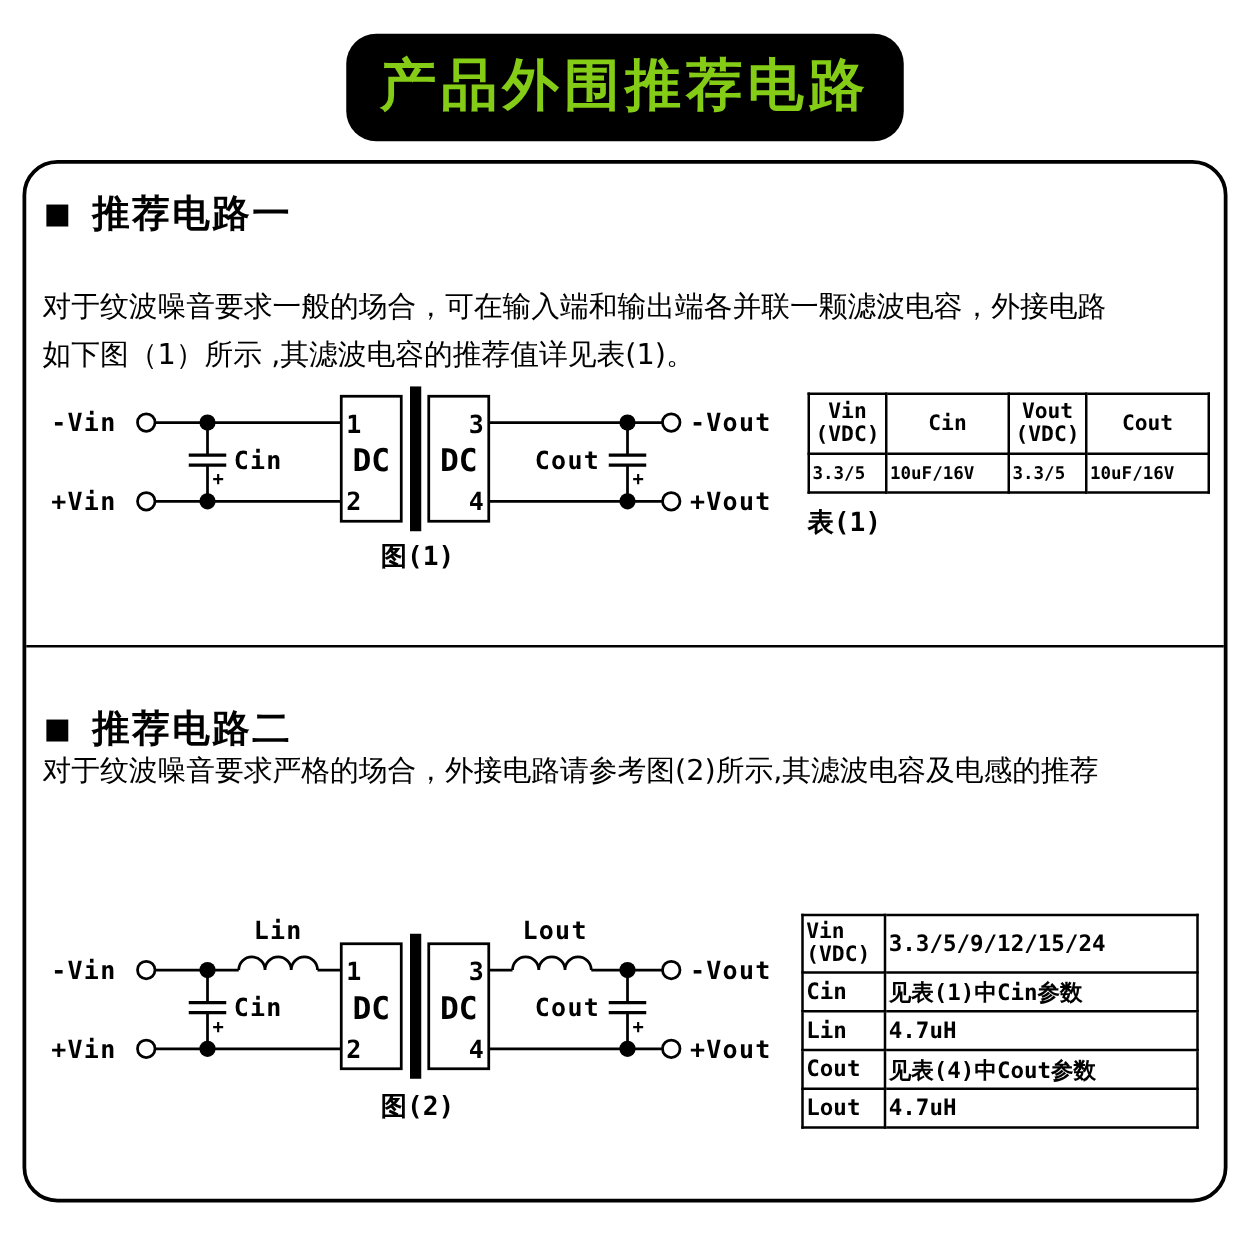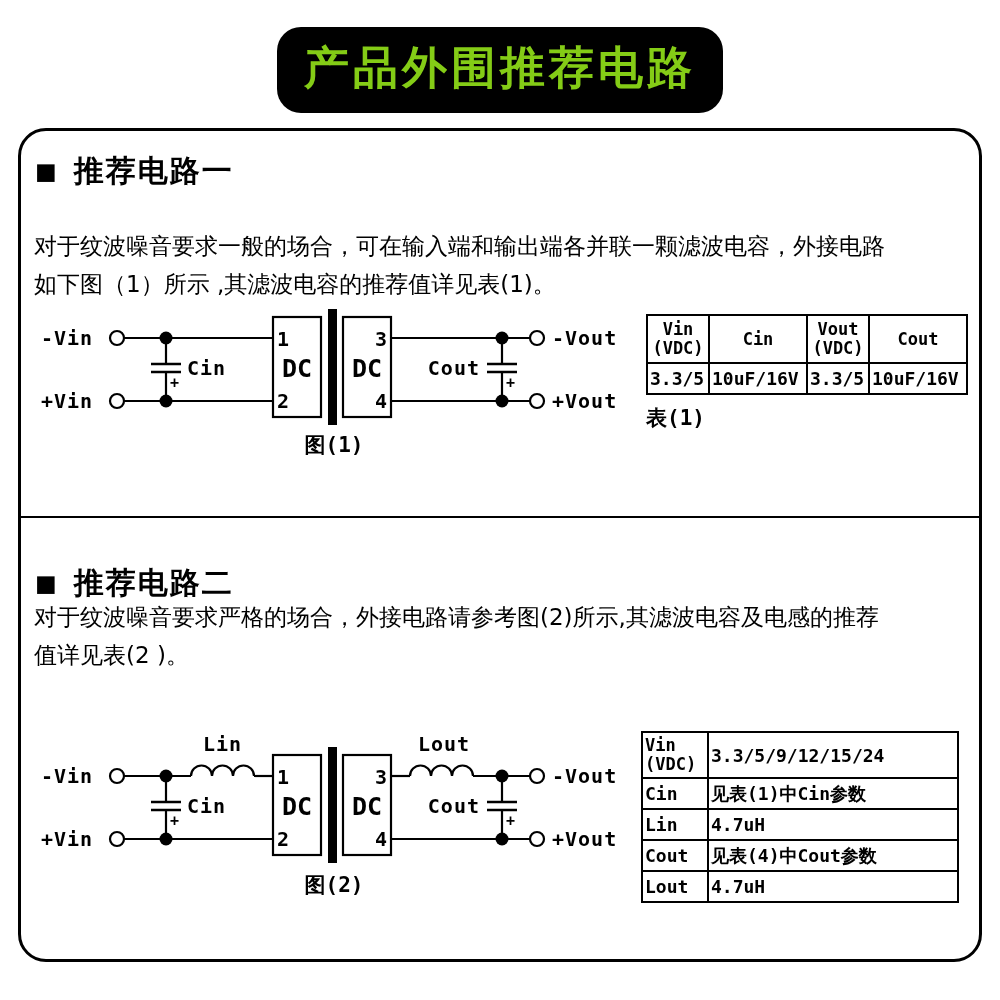--- a/index.html
+++ b/index.html
@@ -26,21 +26,21 @@
   .h1{top:20px;} .b1{top:64px;margin-top:32px;}
   .h2{top:432px;} .b2{top:467px;}
   .fig1{position:absolute;left:12px;top:178px;}
   .fig2{position:absolute;left:12px;top:596px;}
   .tblwrap1{position:absolute;left:625px;top:183px;}
   .tblwrap2{position:absolute;left:620px;top:600px;}
   table{border-collapse:collapse;table-layout:fixed;
     font-family:"DejaVu Sans Mono","DejaVu Sans",monospace;font-weight:bold;}
   td,th{border:2px solid #000;vertical-align:middle;padding:1px 2px;}
   .t1 th{height:44px;font-size:17px;line-height:19px;font-weight:bold;}
-  .t1 td{height:27px;font-size:18px;}
+  .t1 td{height:27px;font-size:14px;}
   .t2 td{height:27px;font-size:18px;}
   .t2 td.lbl2{height:42px;font-size:17px;line-height:19px;}
   .tbl-caption{text-align:left;font-size:21px;font-weight:bold;margin-top:9px;
     font-family:"DejaVu Sans Mono","DejaVu Sans",monospace;}
   svg text{font-family:"DejaVu Sans Mono","DejaVu Sans",monospace;font-weight:bold;fill:#000;}
   svg .lab{font-size:20px;letter-spacing:1px;}
   svg .pin{font-size:20px;}
   svg .dc{font-size:25px;text-anchor:middle;}
   svg .plus{font-size:15px;}
   svg .cap{font-size:21px;text-anchor:middle;}
@@ -149,21 +149,20 @@
   </div>
 
   <div class="divider"></div>
 
   <div class="sec-heading h2">
     <span class="bullet">■</span>
     <span>推荐电路二</span>
   </div>
   <div class="sec-body b2">
     <div>对于纹波噪音要求严格的场合，外接电路请参考图(2)所示,其滤波电容及电感的推荐</div>
-    <div>值详见表(2 )。</div>
   </div>
 
   <svg class="fig2" width="600" height="172" viewBox="0 0 600 172">
     <text class="lab" x="170" y="24">Lin</text>
     <text class="lab" x="385" y="24">Lout</text>
     <text class="lab" x="8" y="56">-Vin</text>
     <text class="lab" x="8" y="119">+Vin</text>
     <circle class="term" cx="84" cy="49" r="7"></circle>
     <circle class="term" cx="84" cy="112" r="7"></circle>
     <path class="w" d="M91,49 H158"></path>

